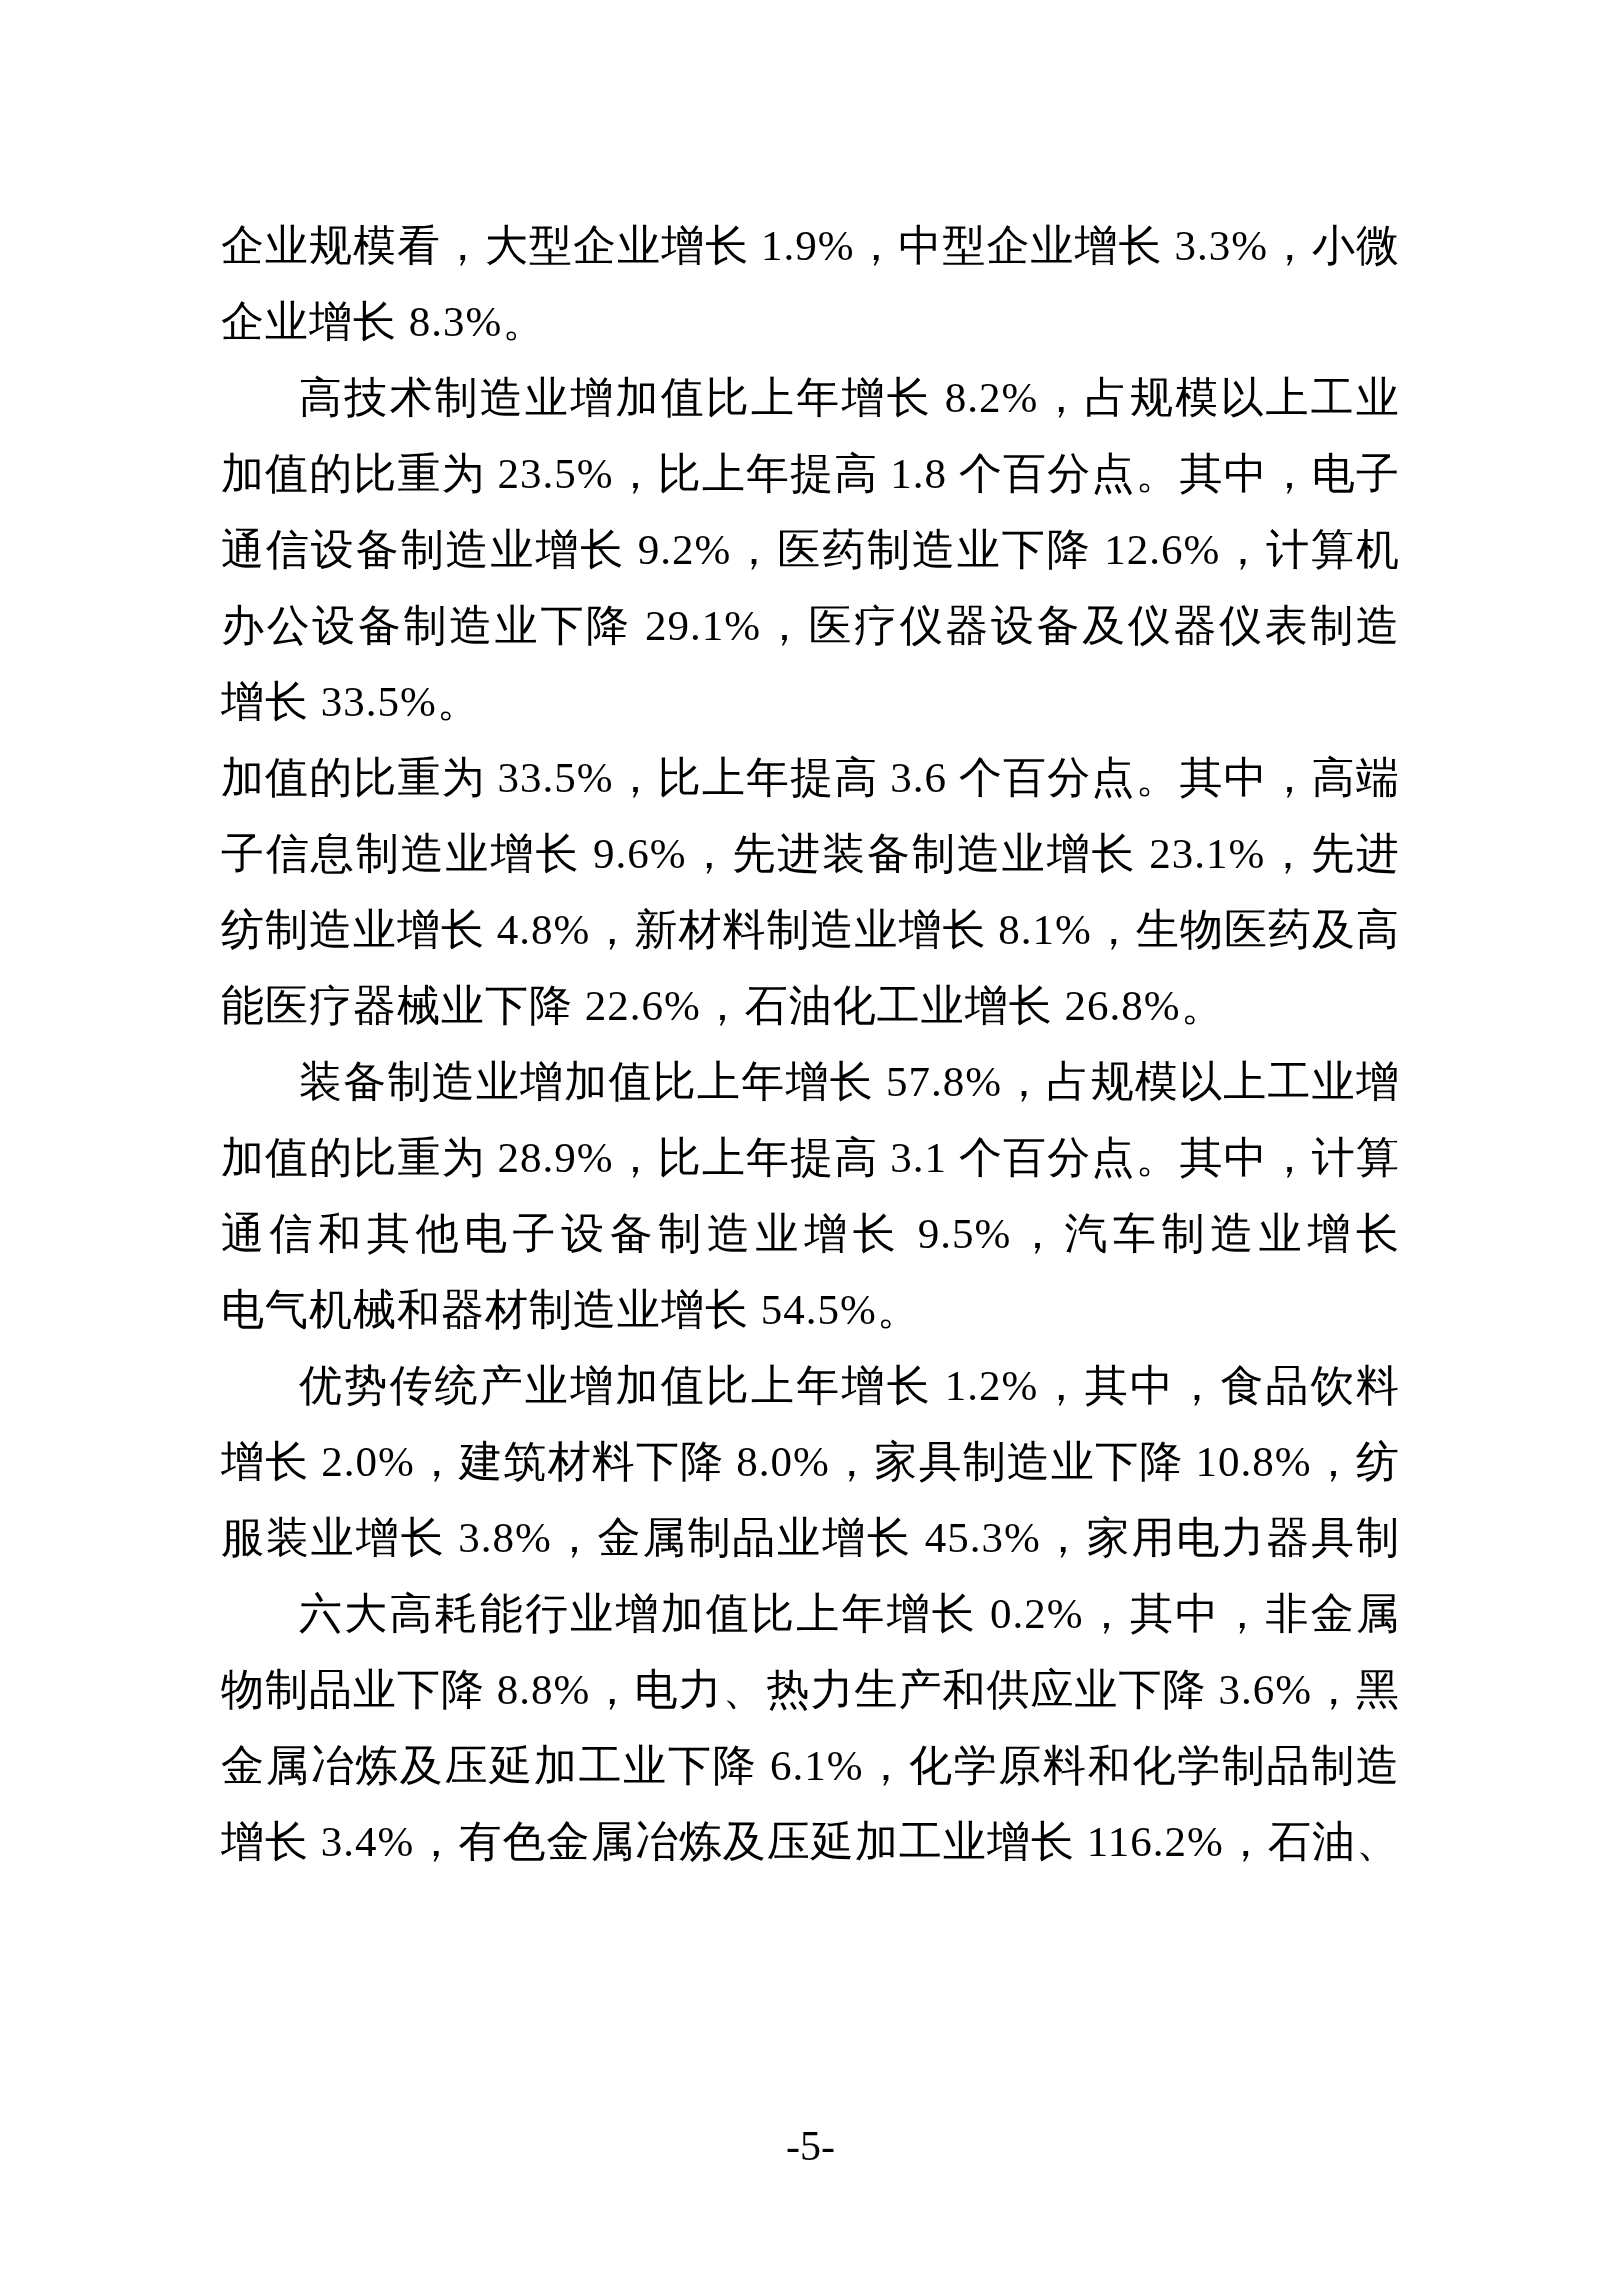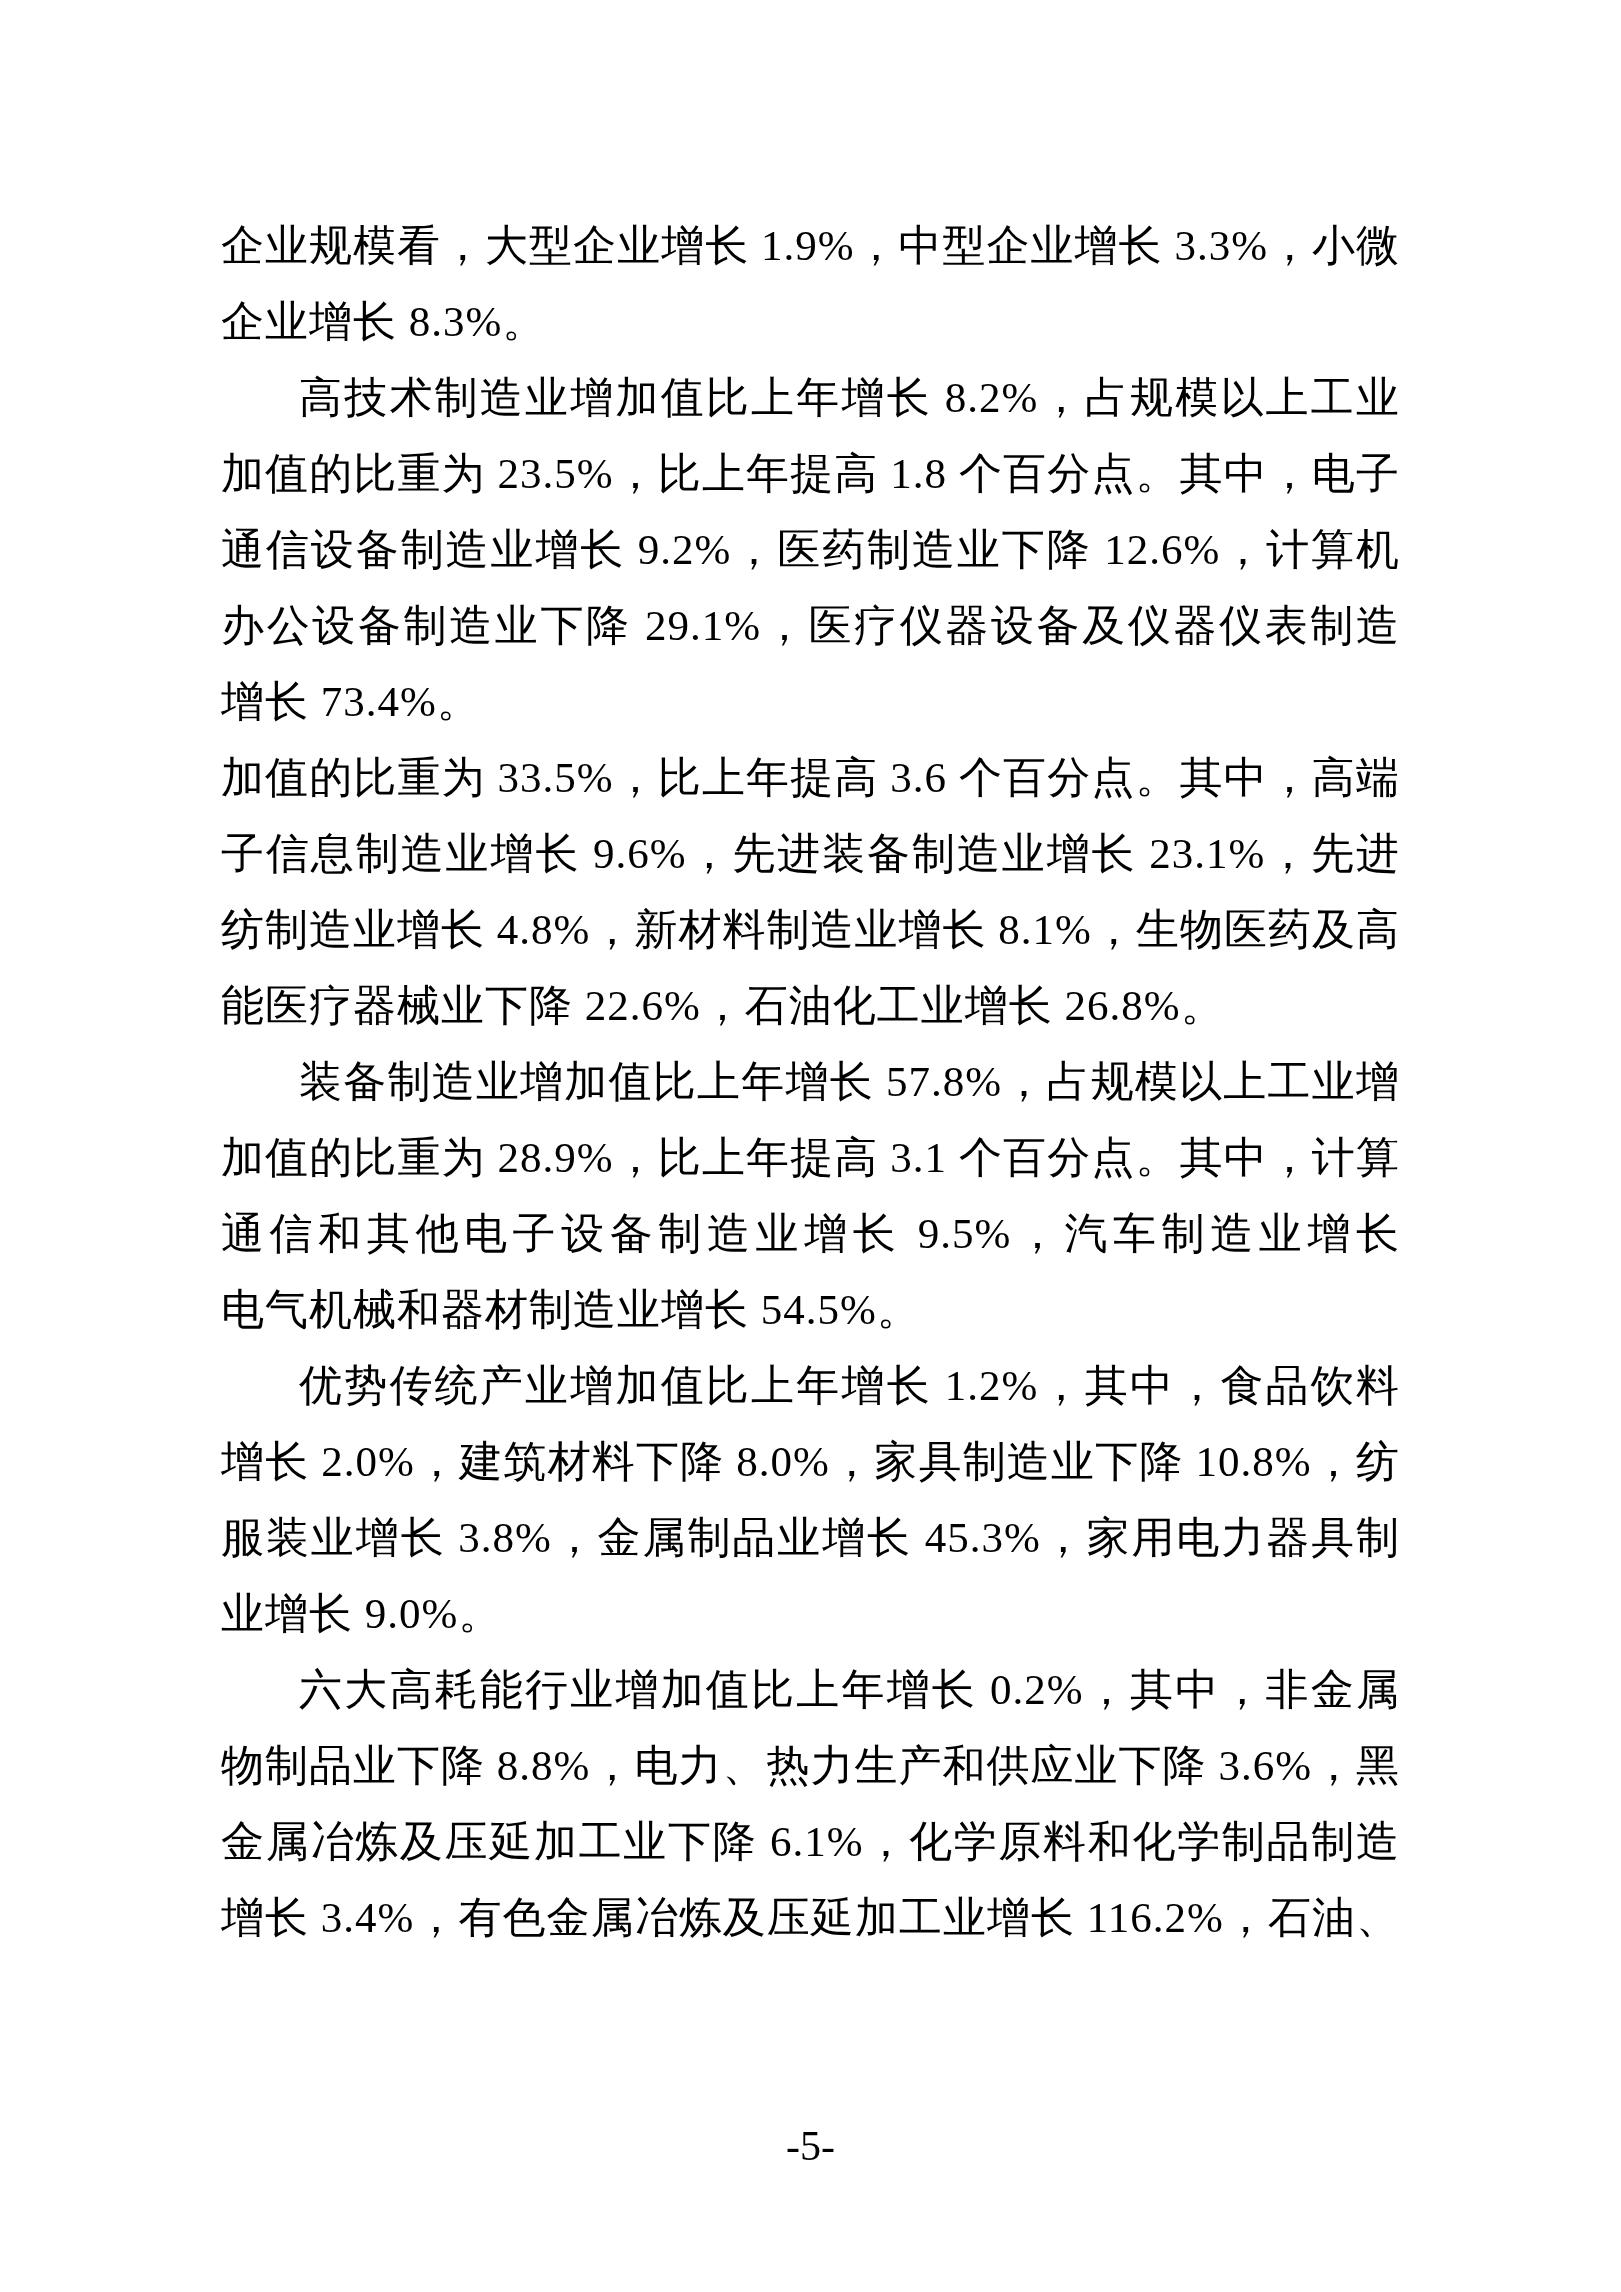--- a/index.html
+++ b/index.html
@@ -60,39 +60,38 @@
   <div class="doc-body" id="doc-body">
       <div class="paragraph">
         <div class="line">企业规模看，大型企业增长 1.9%，中型企业增长 3.3%，小微型</div>
         <div class="line end">企业增长 8.3%。</div>
       </div>
       <div class="paragraph">
         <div class="line indent">高技术制造业增加值比上年增长 8.2%，占规模以上工业增</div>
         <div class="line">加值的比重为 23.5%，比上年提高 1.8 个百分点。其中，电子及</div>
         <div class="line">通信设备制造业增长 9.2%，医药制造业下降 12.6%，计算机及</div>
         <div class="line">办公设备制造业下降 29.1%，医疗仪器设备及仪器仪表制造业</div>
-        <div class="line end">增长 73.4%。</div>
+        <div class="line end">增长 33.5%。</div>
       </div>
       <div class="paragraph">
         <div class="line">加值的比重为 33.5%，比上年提高 3.6 个百分点。其中，高端电</div>
         <div class="line">子信息制造业增长 9.6%，先进装备制造业增长 23.1%，先进轻</div>
         <div class="line">纺制造业增长 4.8%，新材料制造业增长 8.1%，生物医药及高性</div>
         <div class="line end">能医疗器械业下降 22.6%，石油化工业增长 26.8%。</div>
       </div>
       <div class="paragraph">
         <div class="line indent">装备制造业增加值比上年增长 57.8%，占规模以上工业增</div>
         <div class="line">加值的比重为 28.9%，比上年提高 3.1 个百分点。其中，计算机、</div>
         <div class="line">通信和其他电子设备制造业增长 9.5%，汽车制造业增长 9.2%，</div>
         <div class="line end">电气机械和器材制造业增长 54.5%。</div>
       </div>
       <div class="paragraph">
         <div class="line indent">优势传统产业增加值比上年增长 1.2%，其中，食品饮料业</div>
         <div class="line">增长 2.0%，建筑材料下降 8.0%，家具制造业下降 10.8%，纺织</div>
         <div class="line">服装业增长 3.8%，金属制品业增长 45.3%，家用电力器具制造</div>
-        <div class="line end">业增长 9.0%。</div>
       </div>
       <div class="paragraph">
         <div class="line indent">六大高耗能行业增加值比上年增长 0.2%，其中，非金属矿</div>
         <div class="line">物制品业下降 8.8%，电力、热力生产和供应业下降 3.6%，黑色</div>
         <div class="line">金属冶炼及压延加工业下降 6.1%，化学原料和化学制品制造业</div>
         <div class="line">增长 3.4%，有色金属冶炼及压延加工业增长 116.2%，石油、煤</div>
       </div>
     </div>
   <div class="footer">-5-</div>
 </div>

